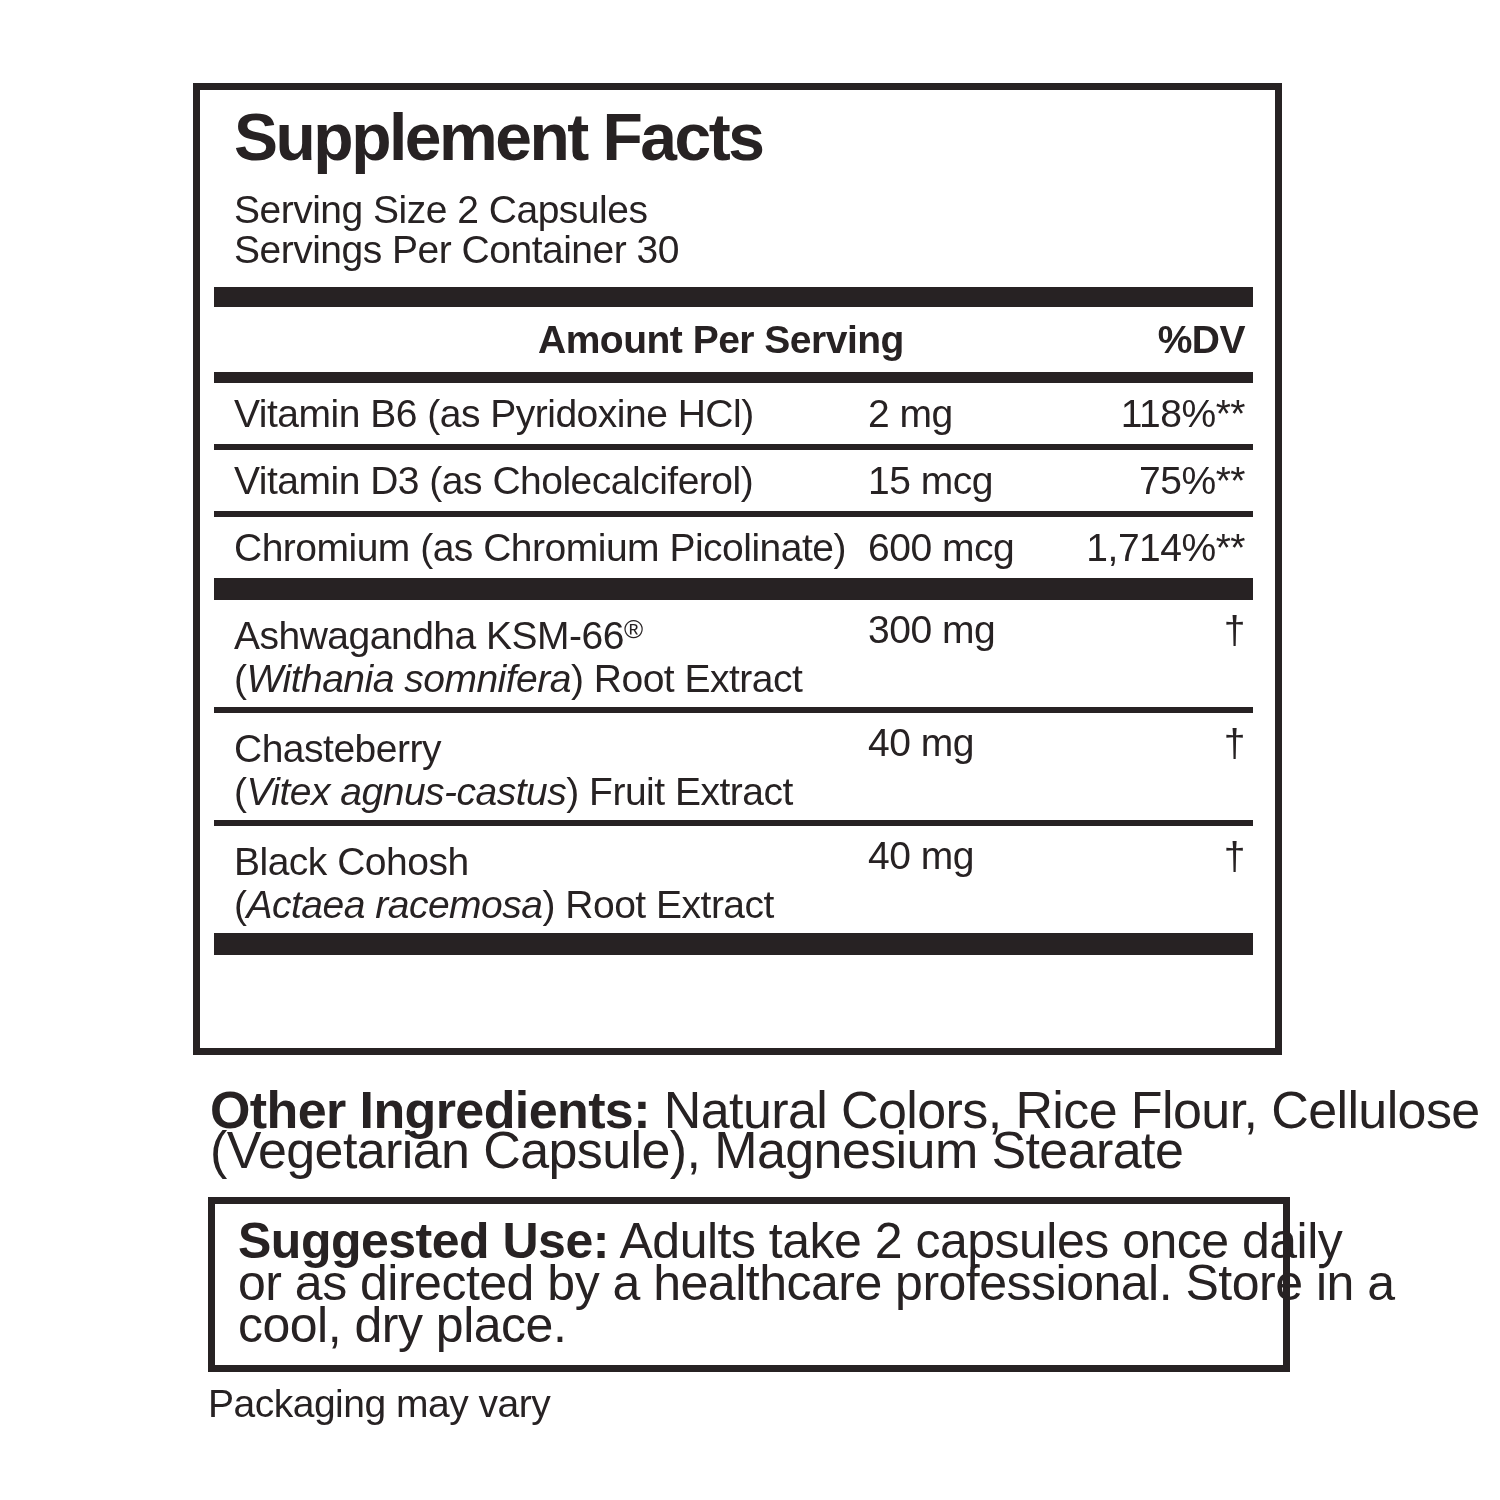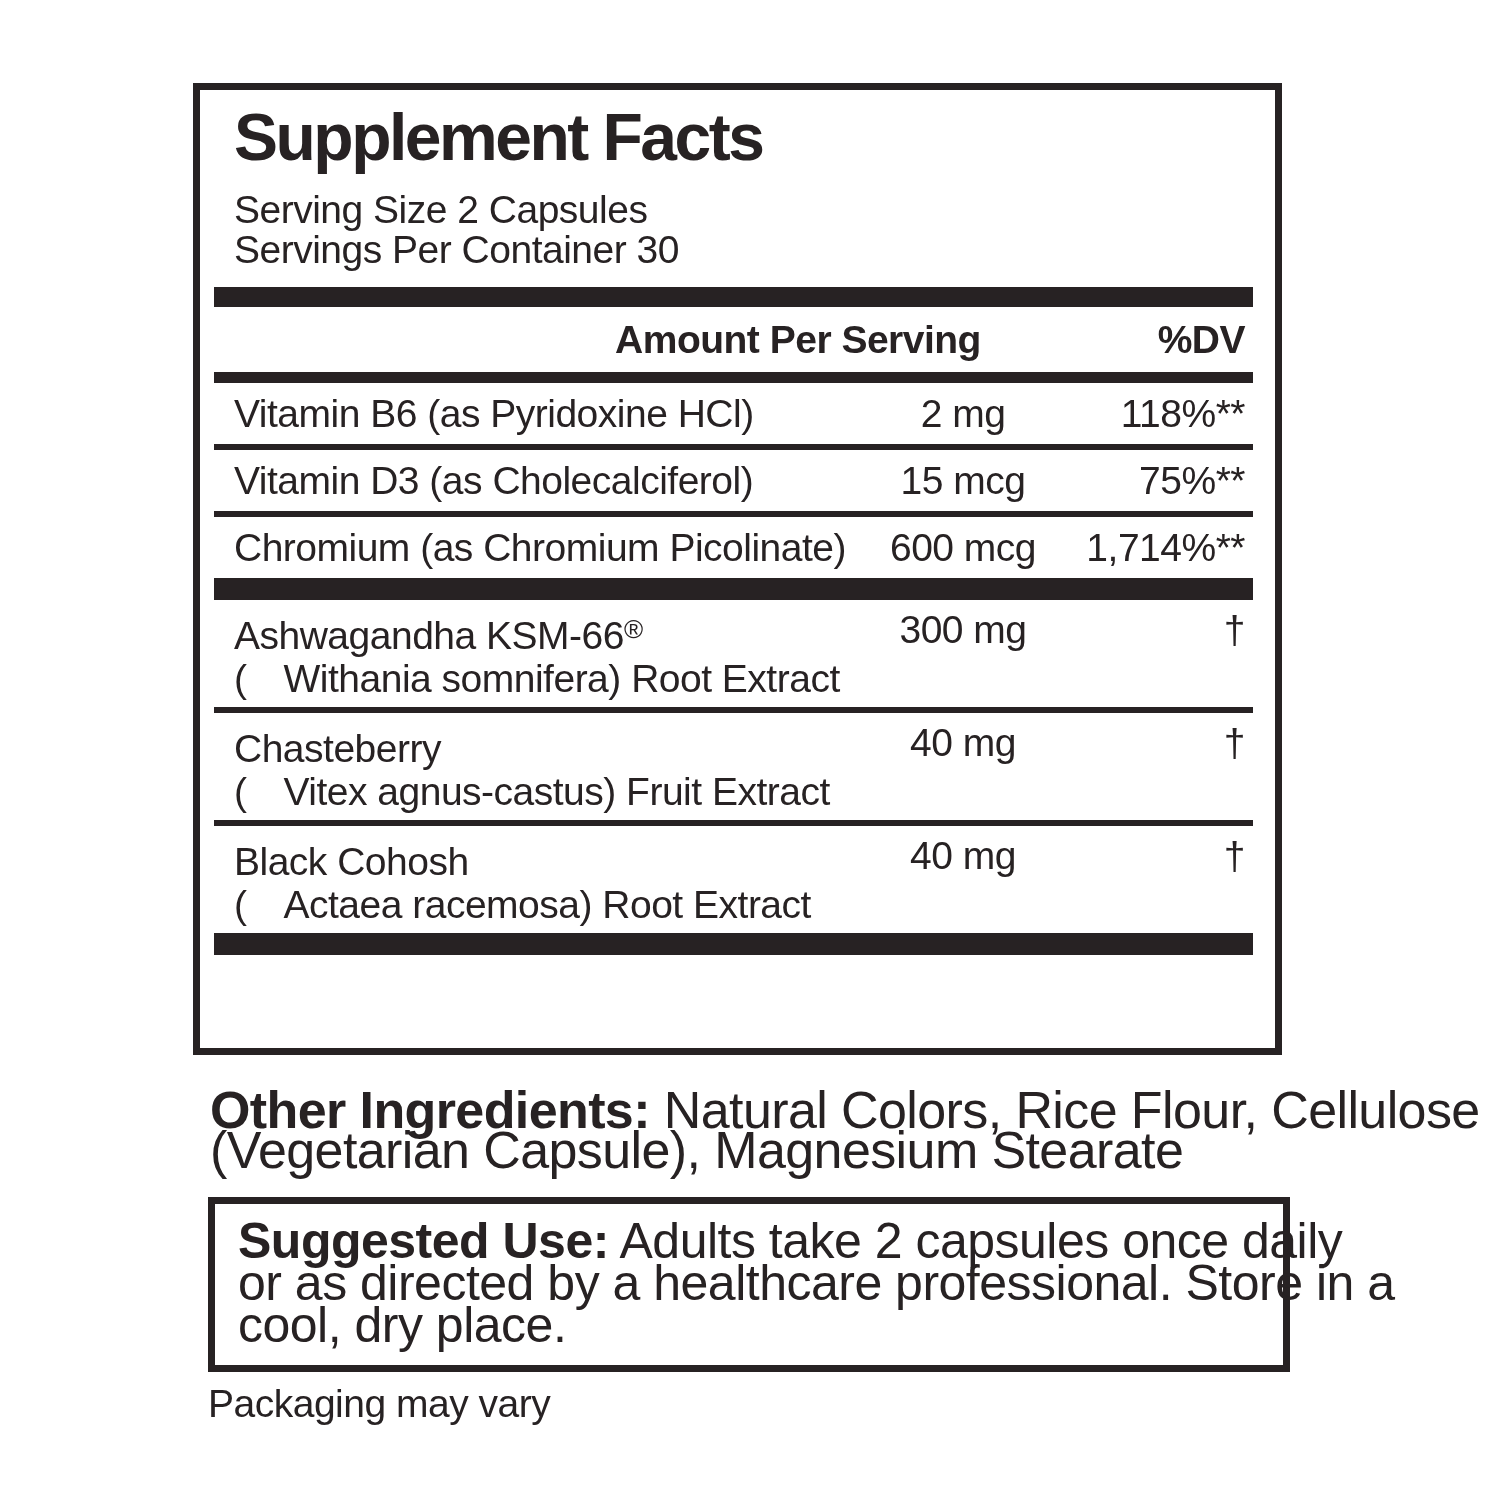--- a/index.html
+++ b/index.html
@@ -27,27 +27,27 @@
   .bar-top{height:20px;margin-top:17px;}
   .bar-med{height:11px;}
   .bar-thick{height:22px;}
   .sep{height:6px;background:#272223;}
   .row{
     display:flex;align-items:flex-start;
     font-size:39px;line-height:40px;padding:11px 0 10px;
   }
   .header-row{padding:13px 0 12px;font-weight:700;}
   .row .name{flex:1;padding-left:20px;letter-spacing:-0.5px;white-space:nowrap;}
-  .row .amount{width:190px;text-align:center;white-space:nowrap;letter-spacing:-0.5px;}
+  .row .amount{width:190px;text-align:left;white-space:nowrap;letter-spacing:-0.5px;}
   .header-row .amount{width:520px;}
   .row .dv{width:195px;text-align:right;padding-right:8px;box-sizing:border-box;white-space:nowrap;letter-spacing:-0.5px;}
   .brow{padding:8px 0 7px;line-height:43px;}
   .brow .nline{white-space:nowrap;}
   .reg{font-size:26px;vertical-align:11px;letter-spacing:0;}
-  .it{margin-left:37px;}
+  .it{font-style:italic;}
   .fns{
     margin-top:22px;padding-left:20px;
     font-size:35px;line-height:39px;letter-spacing:-0.5px;white-space:nowrap;
   }
   .other{
     position:absolute;left:210px;top:1090px;width:1090px;
     font-size:52px;line-height:40px;letter-spacing:-0.6px;white-space:nowrap;
   }
   .bold{font-weight:700;}
   .use-box{

